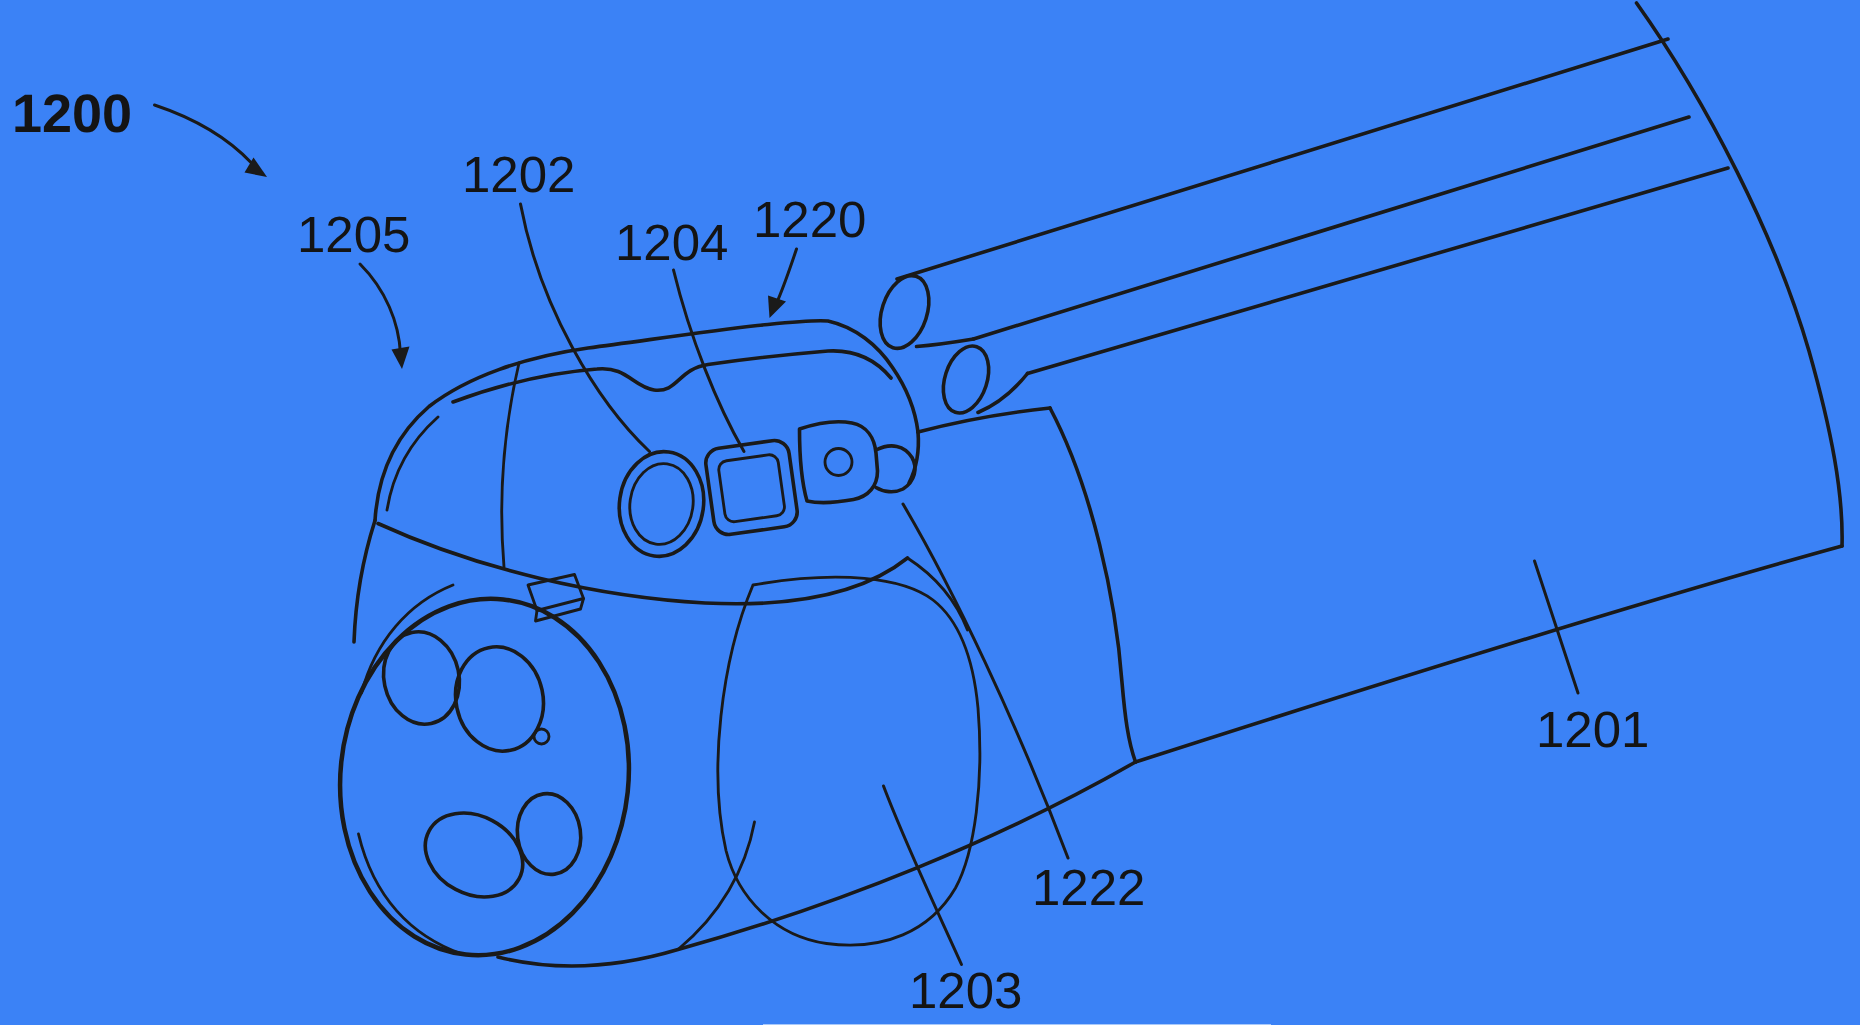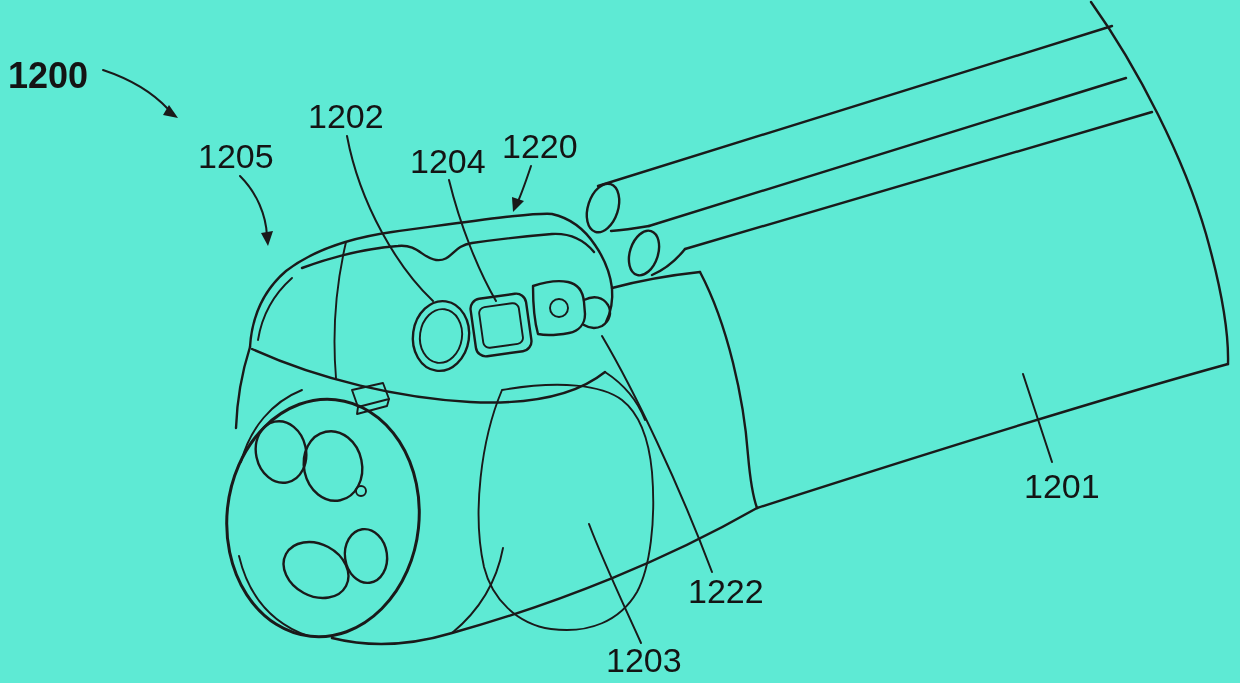--- a/index.html
+++ b/index.html
@@ -4,21 +4,21 @@
 <style>
   html, body {
     margin: 0;
     padding: 0;
     background: #ffffff;
   }
   .stage {
     position: relative;
     width: 1240px;
     height: 683px;
-    background: #5eead4;
+    background: #3b82f6;
     overflow: hidden;
     font-family: "Liberation Sans", sans-serif;
   }
   svg { position: absolute; top: 0; left: 0; }
   .outline {
     fill: none;
     stroke: #1a1a1a;
     stroke-width: 2.4;
     stroke-linecap: round;
     stroke-linejoin: round;

